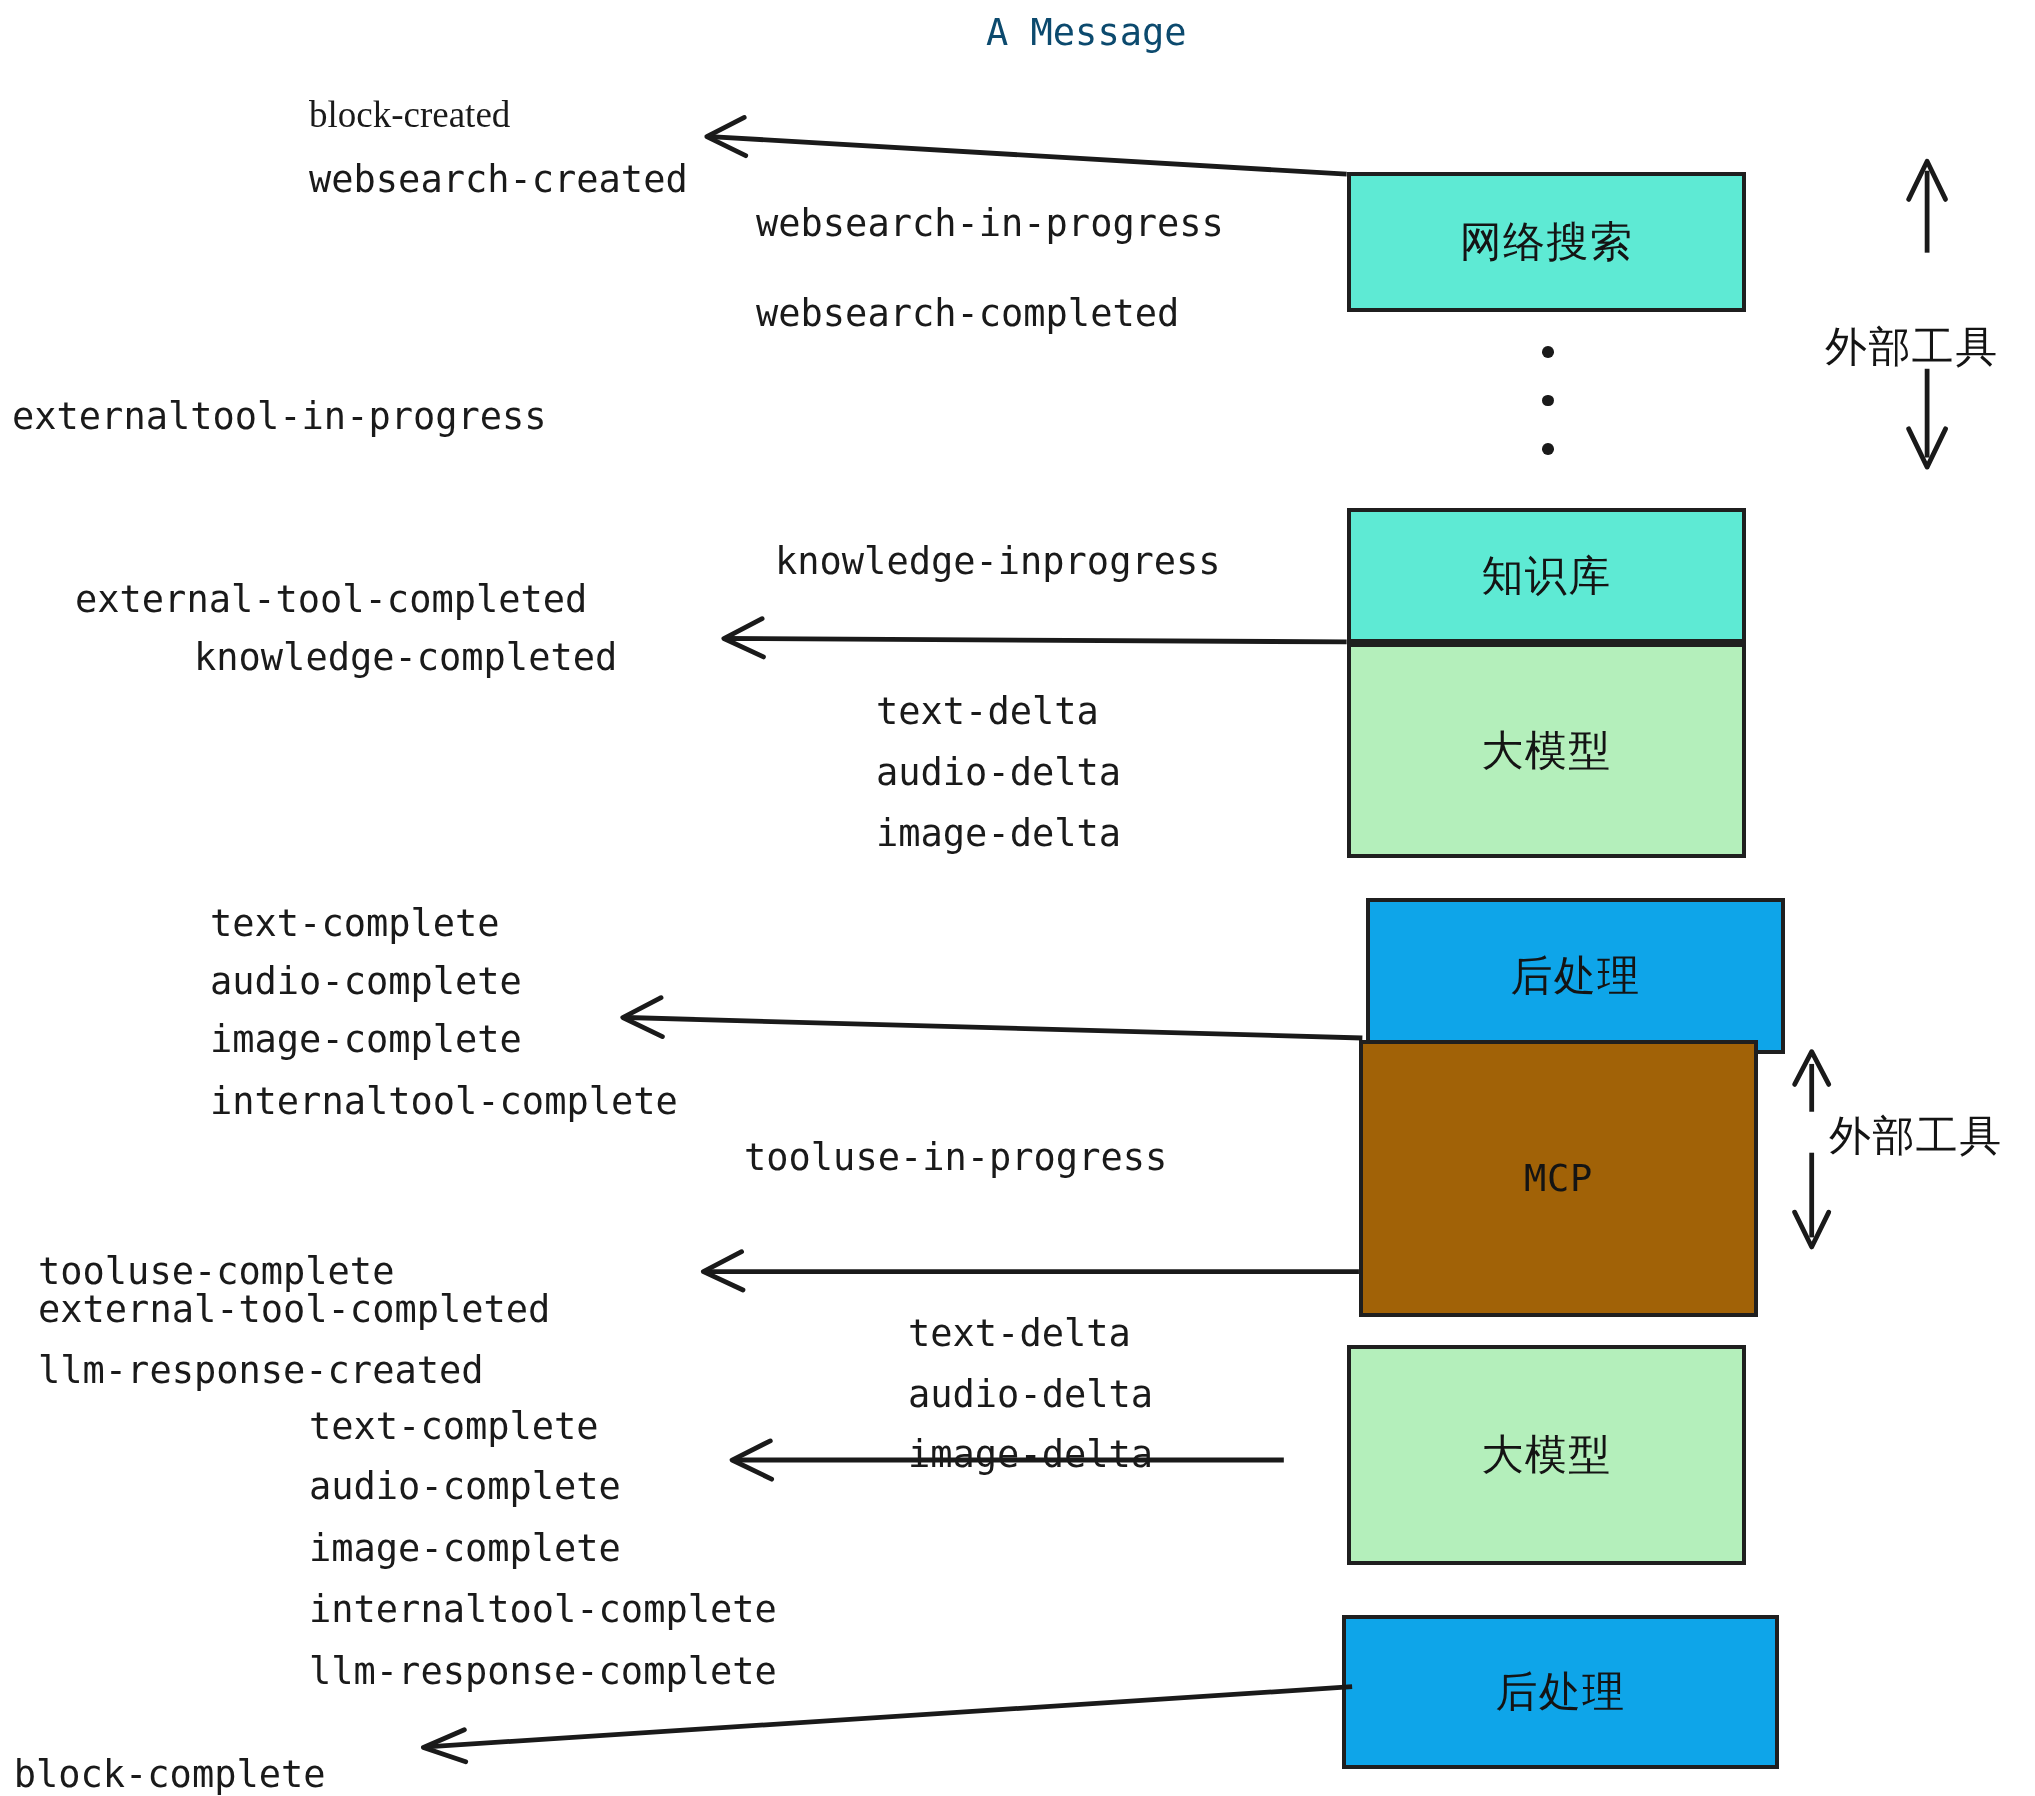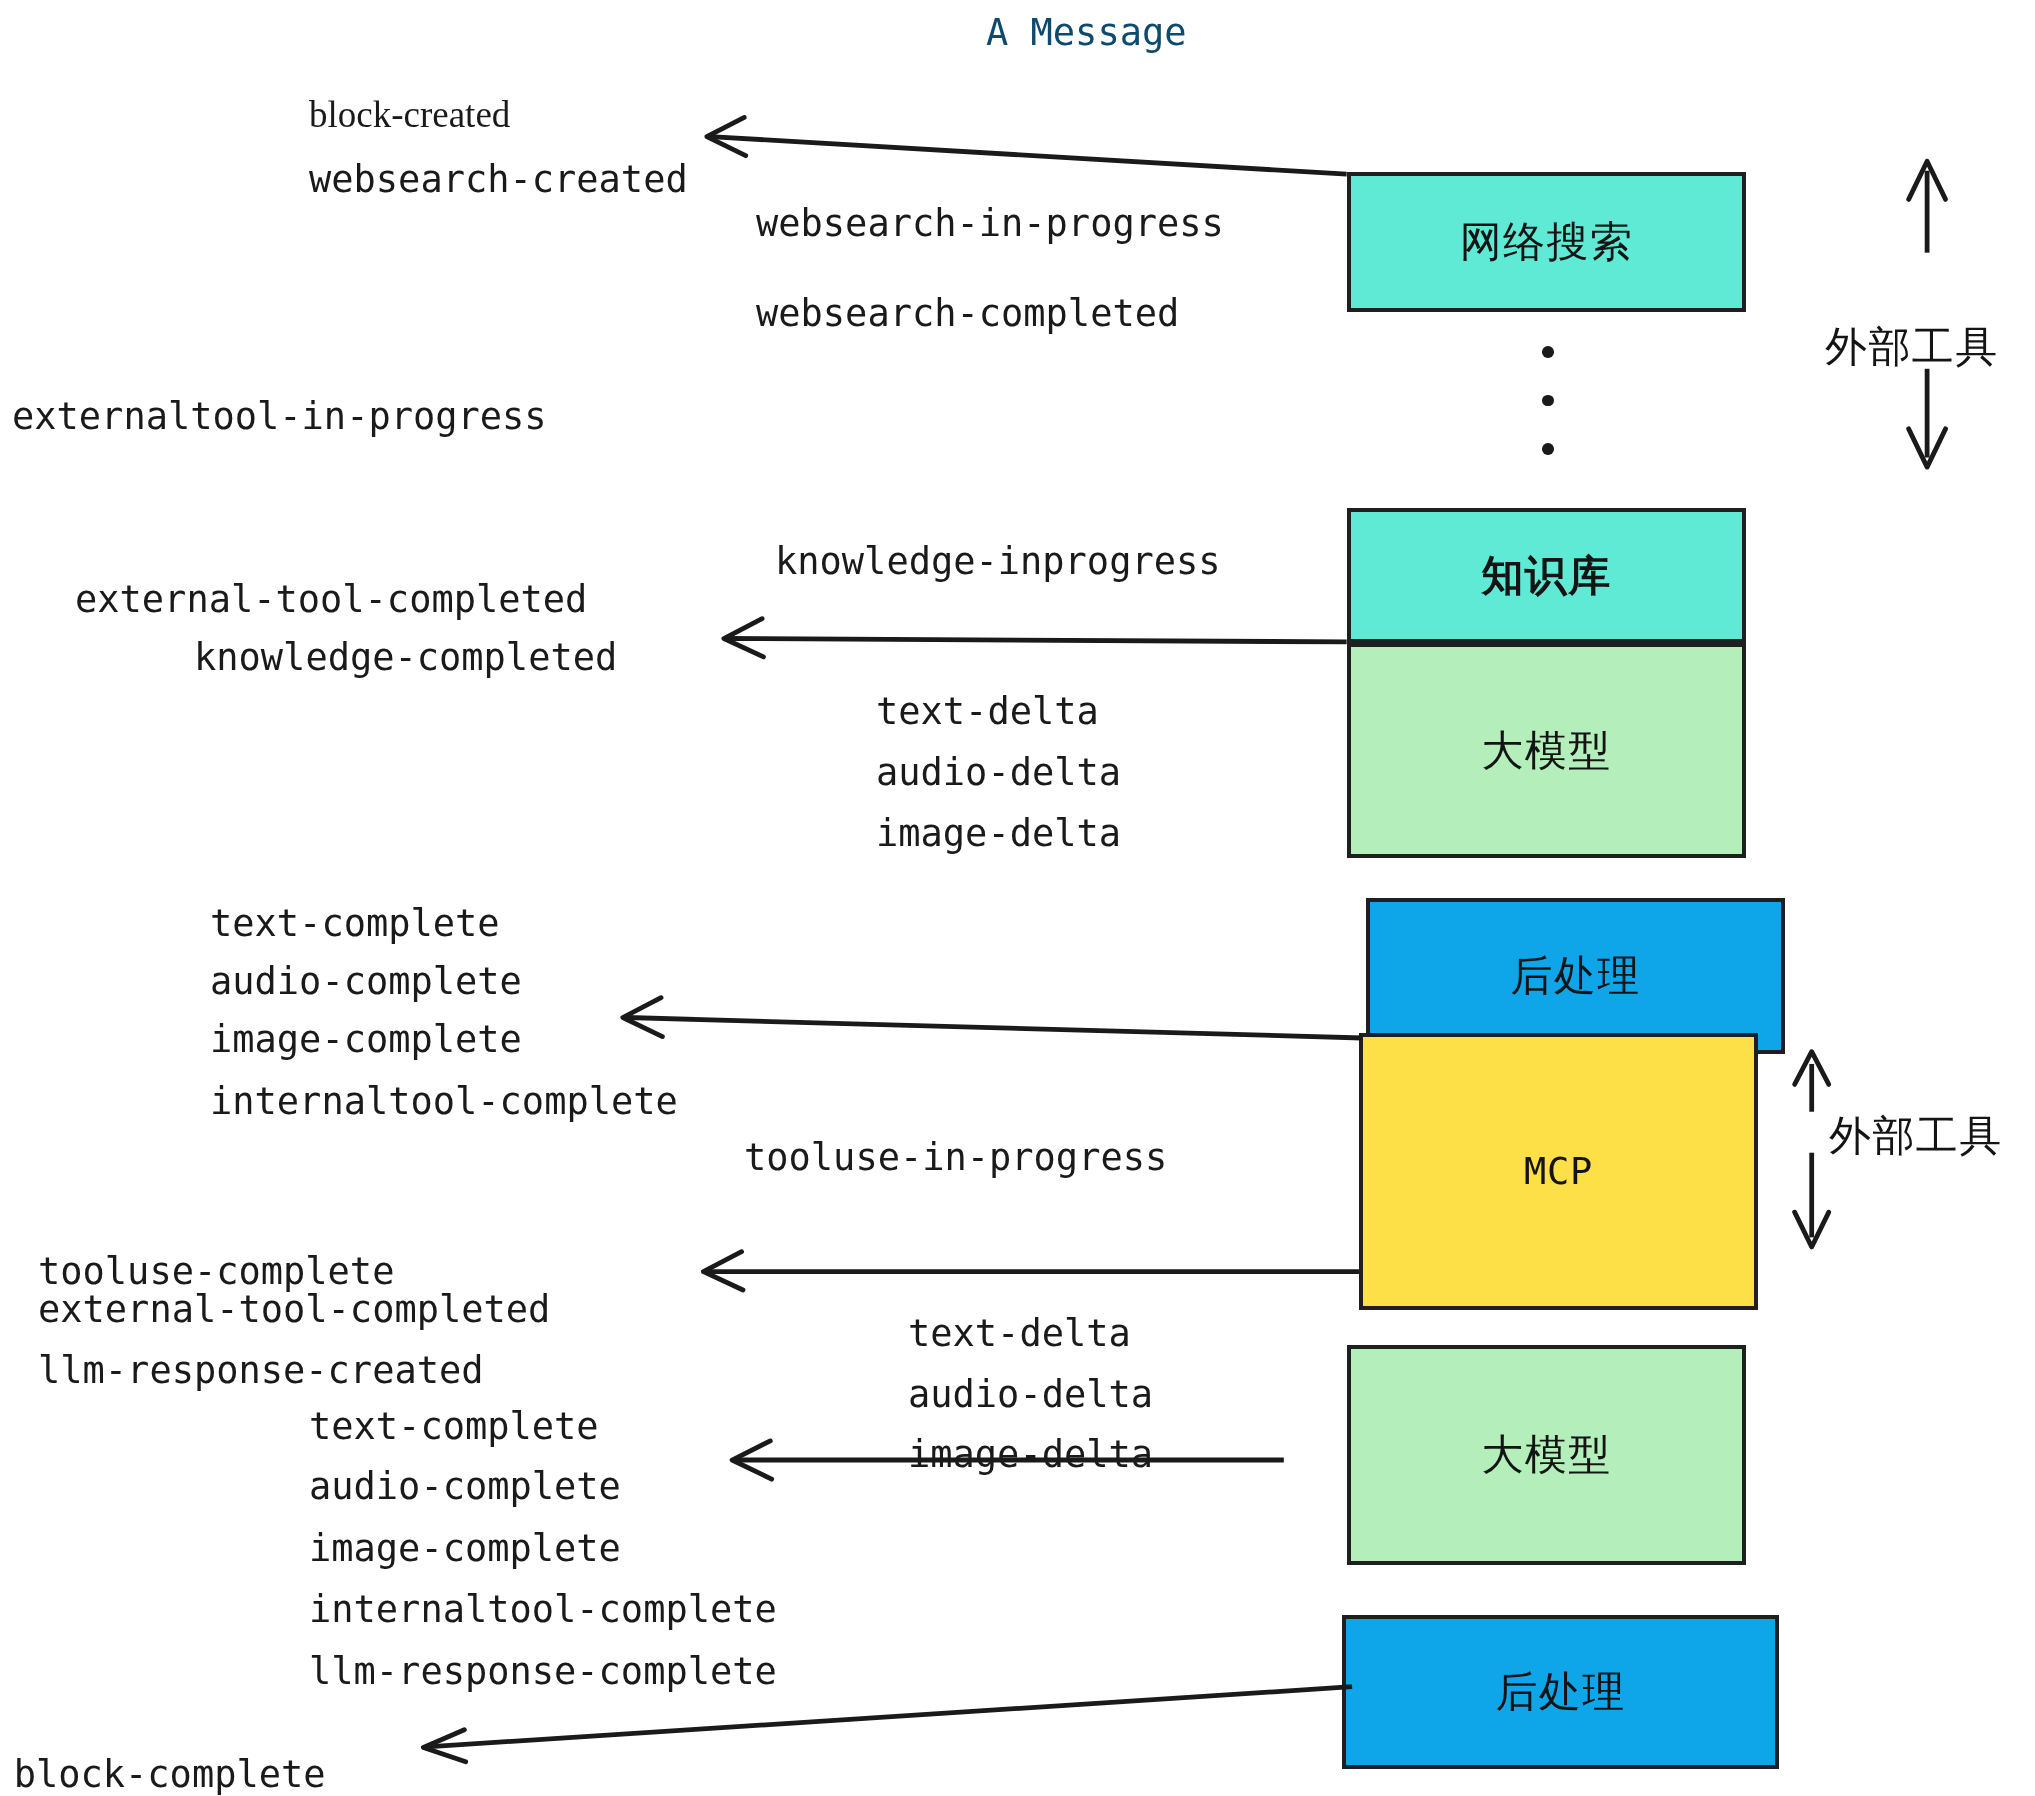--- a/index.html
+++ b/index.html
@@ -43,21 +43,21 @@
     line-height:1;
     letter-spacing:1.4px;
   }
   .node.latin span{
     font-family:"DejaVu Sans Mono","Liberation Mono",monospace;
     font-size:37px;
     letter-spacing:0.7px;
   }
   .pink{background:#5eead4;}
   .green{background:#b4efbb;}
-  .yellow{background:#fde047;}
+  .yellow{background:#a16207;margin-top:7px;}
   .white{background:#0ea5e9;}
   .dots{
     position:absolute;
     display:flex;
     flex-direction:column;
     align-items:center;
     justify-content:space-between;
   }
   .dots i{
     display:block;
@@ -120,21 +120,21 @@
       <div class="evt" style="left: 309px; top: 1530px;">image-complete</div>
       <div class="evt" style="left: 309px; top: 1591px;">internaltool-complete</div>
       <div class="evt" style="left: 309px; top: 1653px;">llm-response-complete</div>
       <div class="evt" style="left: 13.7px; top: 1735px; margin-top: 21px;">block-complete</div>
     </div>
 
   <div id="nodes-layer">
       <div class="node pink" style="left: 1347px; top: 172px; width: 399px; height: 140px;">
         <span>网络搜索</span>
       </div>
-      <div class="node pink" style="left: 1347px; top: 508px; width: 399px; height: 135px; font-weight: bold;">
+      <div class="node pink" style="left: 1347px; top: 508px; width: 399px; height: 135px;">
         <span>知识库</span>
       </div>
       <div class="node green" style="left: 1347px; top: 643px; width: 399px; height: 215px;">
         <span>大模型</span>
       </div>
       <div class="node white" style="left: 1366px; top: 898px; width: 419px; height: 156px;">
         <span>后处理</span>
       </div>
       <div class="node yellow latin" style="left: 1359px; top: 1033px; width: 399px; height: 277px;">
         <span>MCP</span>

